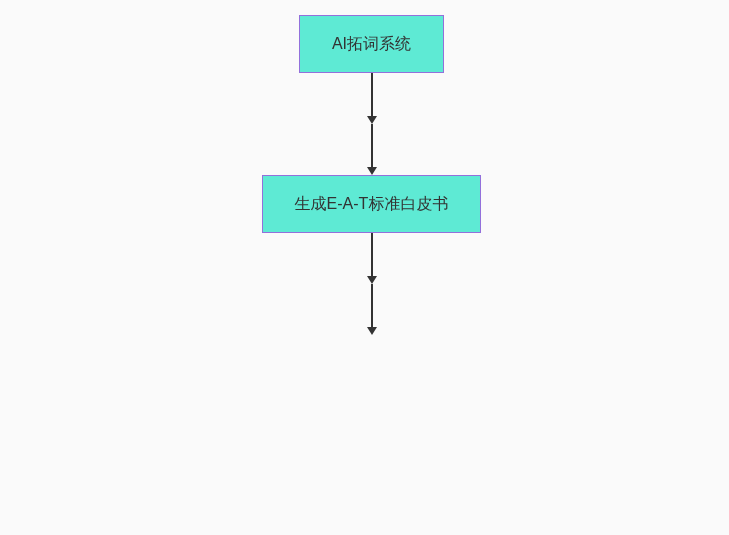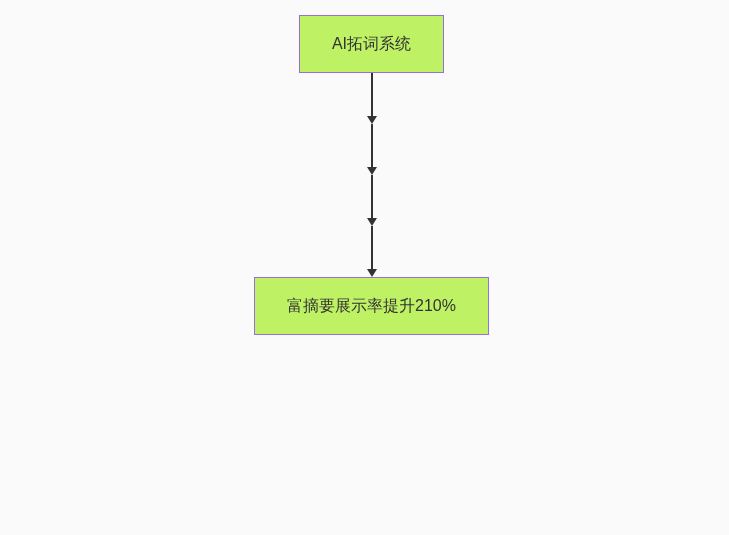--- a/index.html
+++ b/index.html
@@ -16,21 +16,21 @@
     width: 729px;
     height: 535px;
     display: flex;
     flex-direction: column;
     align-items: center;
     padding-top: 15px;
     box-sizing: border-box;
     transform: translateX(7px);
   }
   .flow-node {
-    background: #bef264;
+    background: #5eead4;
     border: 1.5px solid #9370db;
     color: #333333;
     font-size: 16px;
     line-height: 1;
     padding: 20px 32px;
     white-space: nowrap;
     text-align: center;
     box-sizing: border-box;
     display: flex;
     align-items: center;
@@ -69,29 +69,29 @@
     <div class="arrow-line"></div>
     <div class="arrow-head"></div>
   </div>
 
 
   <div class="arrow">
     <div class="arrow-line"></div>
     <div class="arrow-head"></div>
   </div>
 
+  <div class="flow-node">
+    <span>生成E-A-T标准白皮书</span>
+  </div>
 
   <div class="arrow">
     <div class="arrow-line"></div>
     <div class="arrow-head"></div>
   </div>
 
 
   <div class="arrow">
     <div class="arrow-line"></div>
     <div class="arrow-head"></div>
   </div>
 
-  <div class="flow-node">
-    <span>富摘要展示率提升210%</span>
-  </div>
 
 </div>
 
 </body></html>

